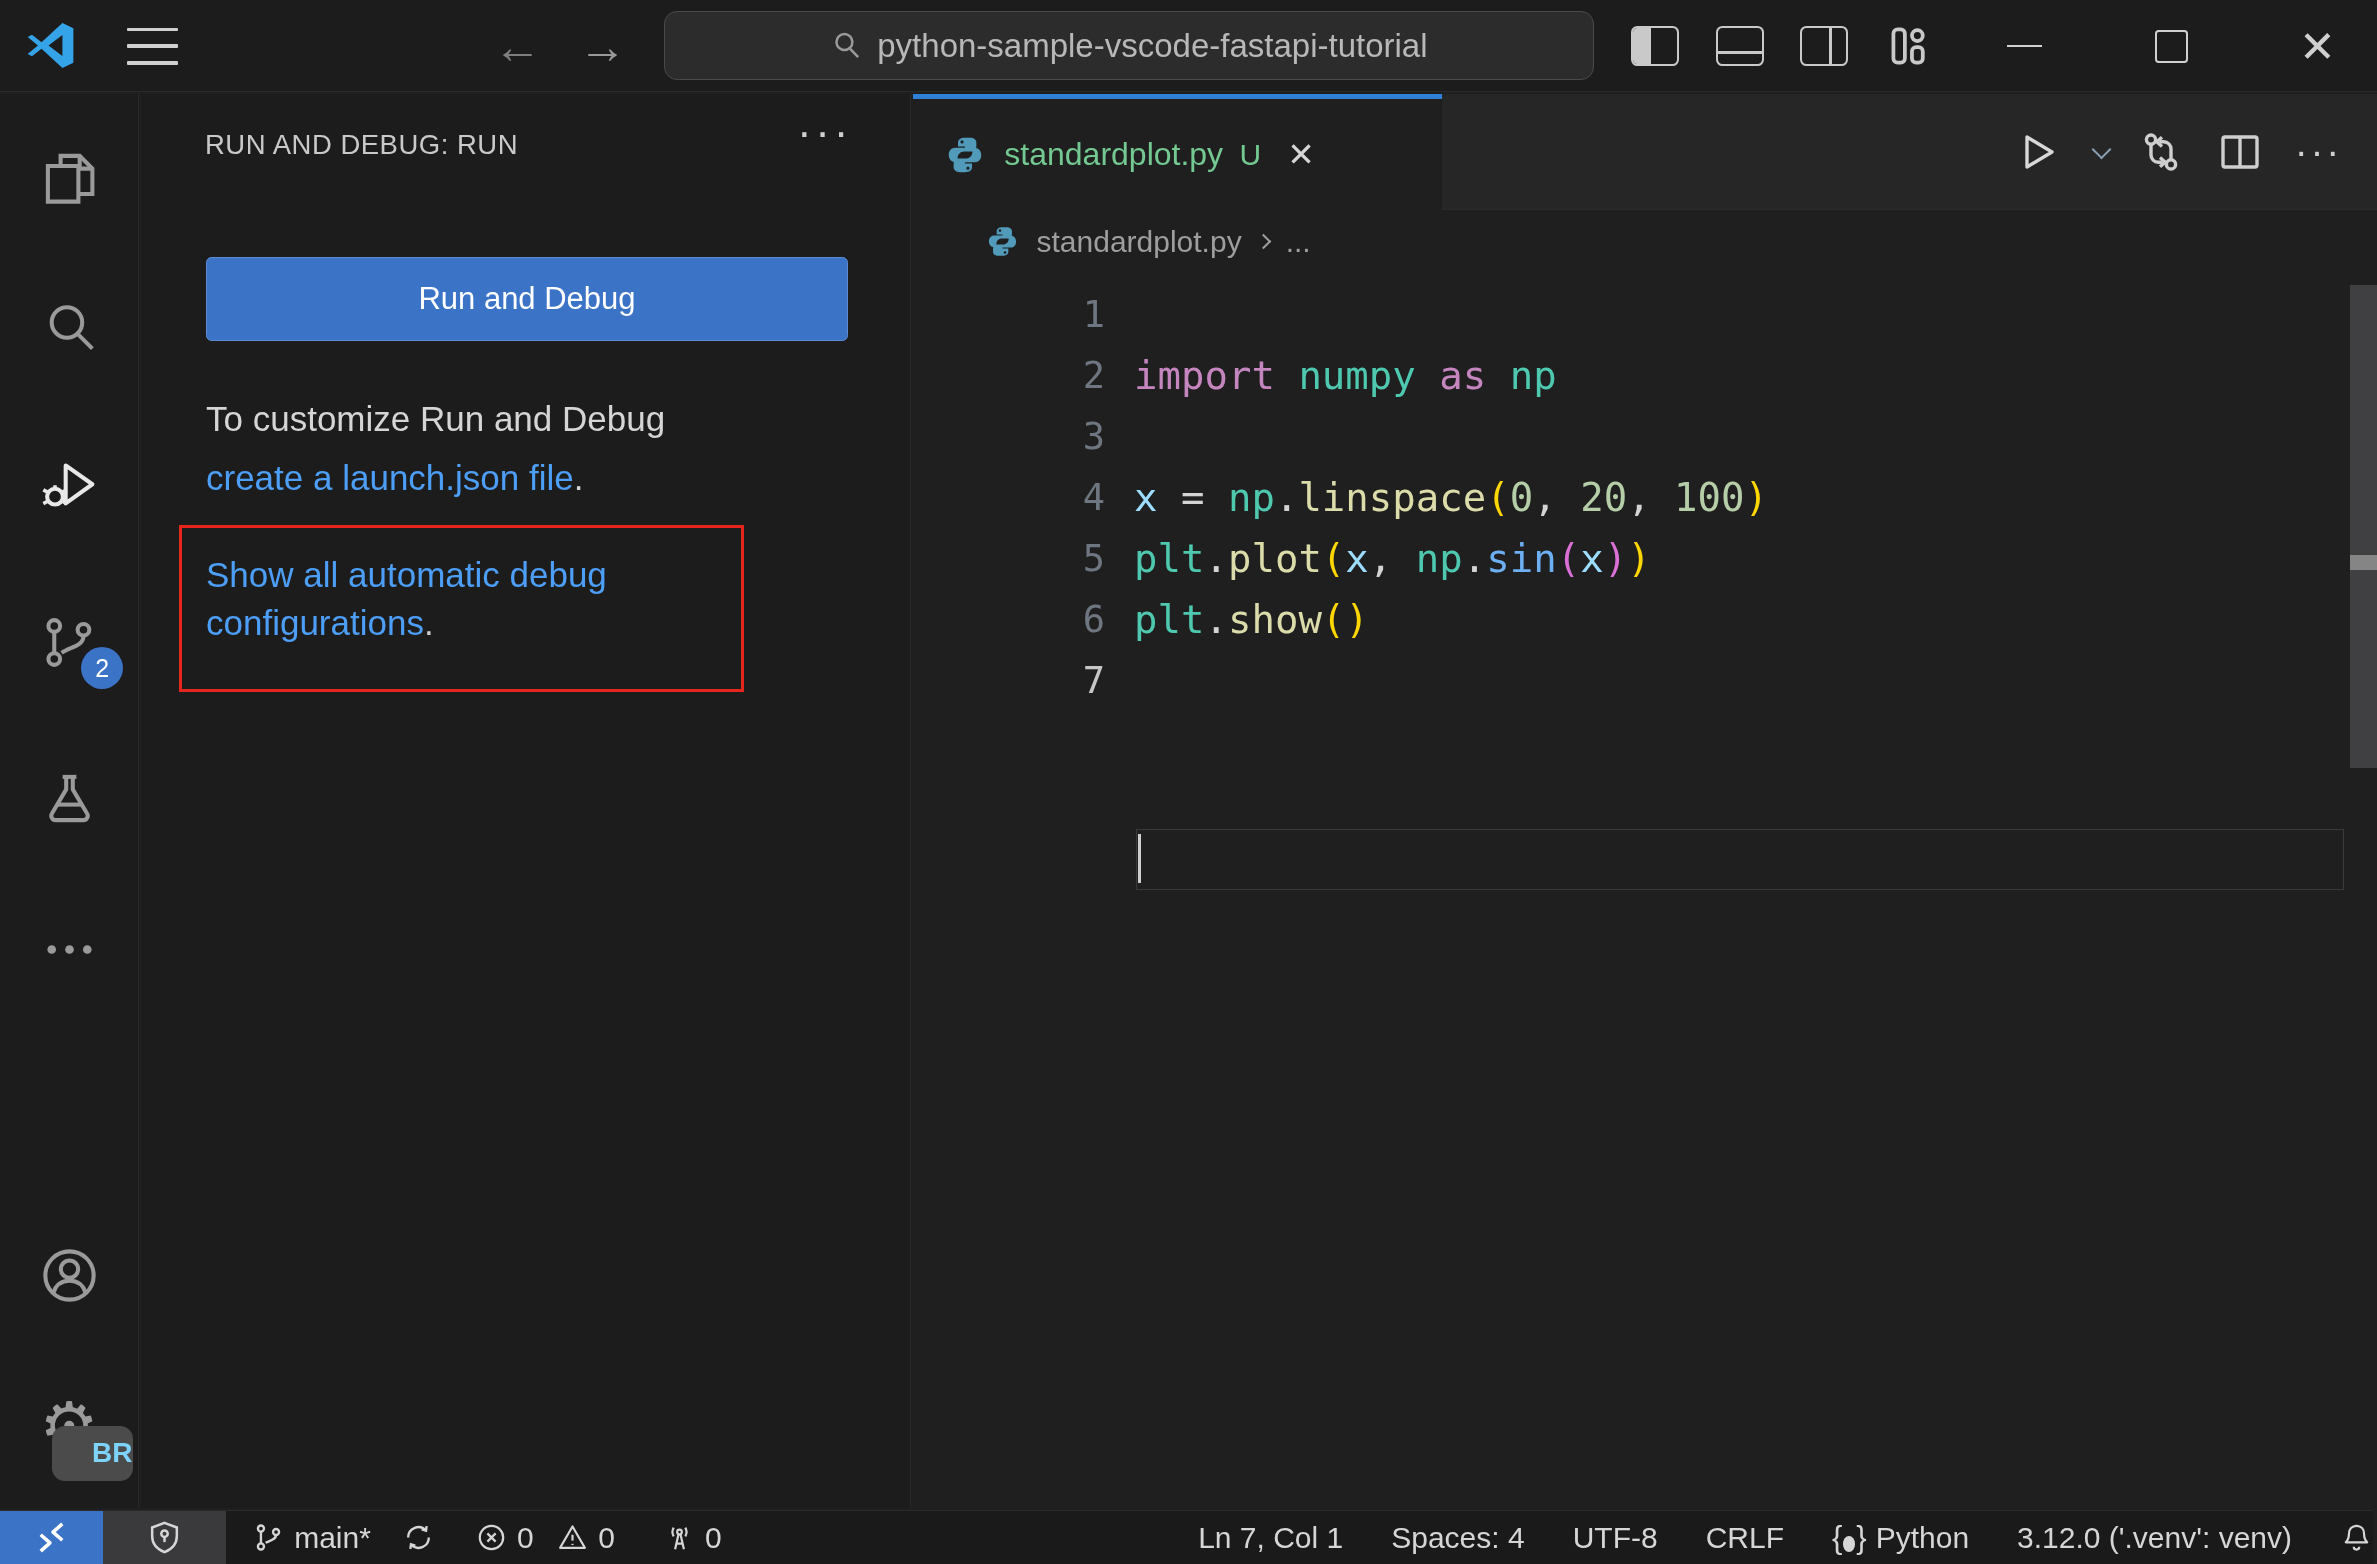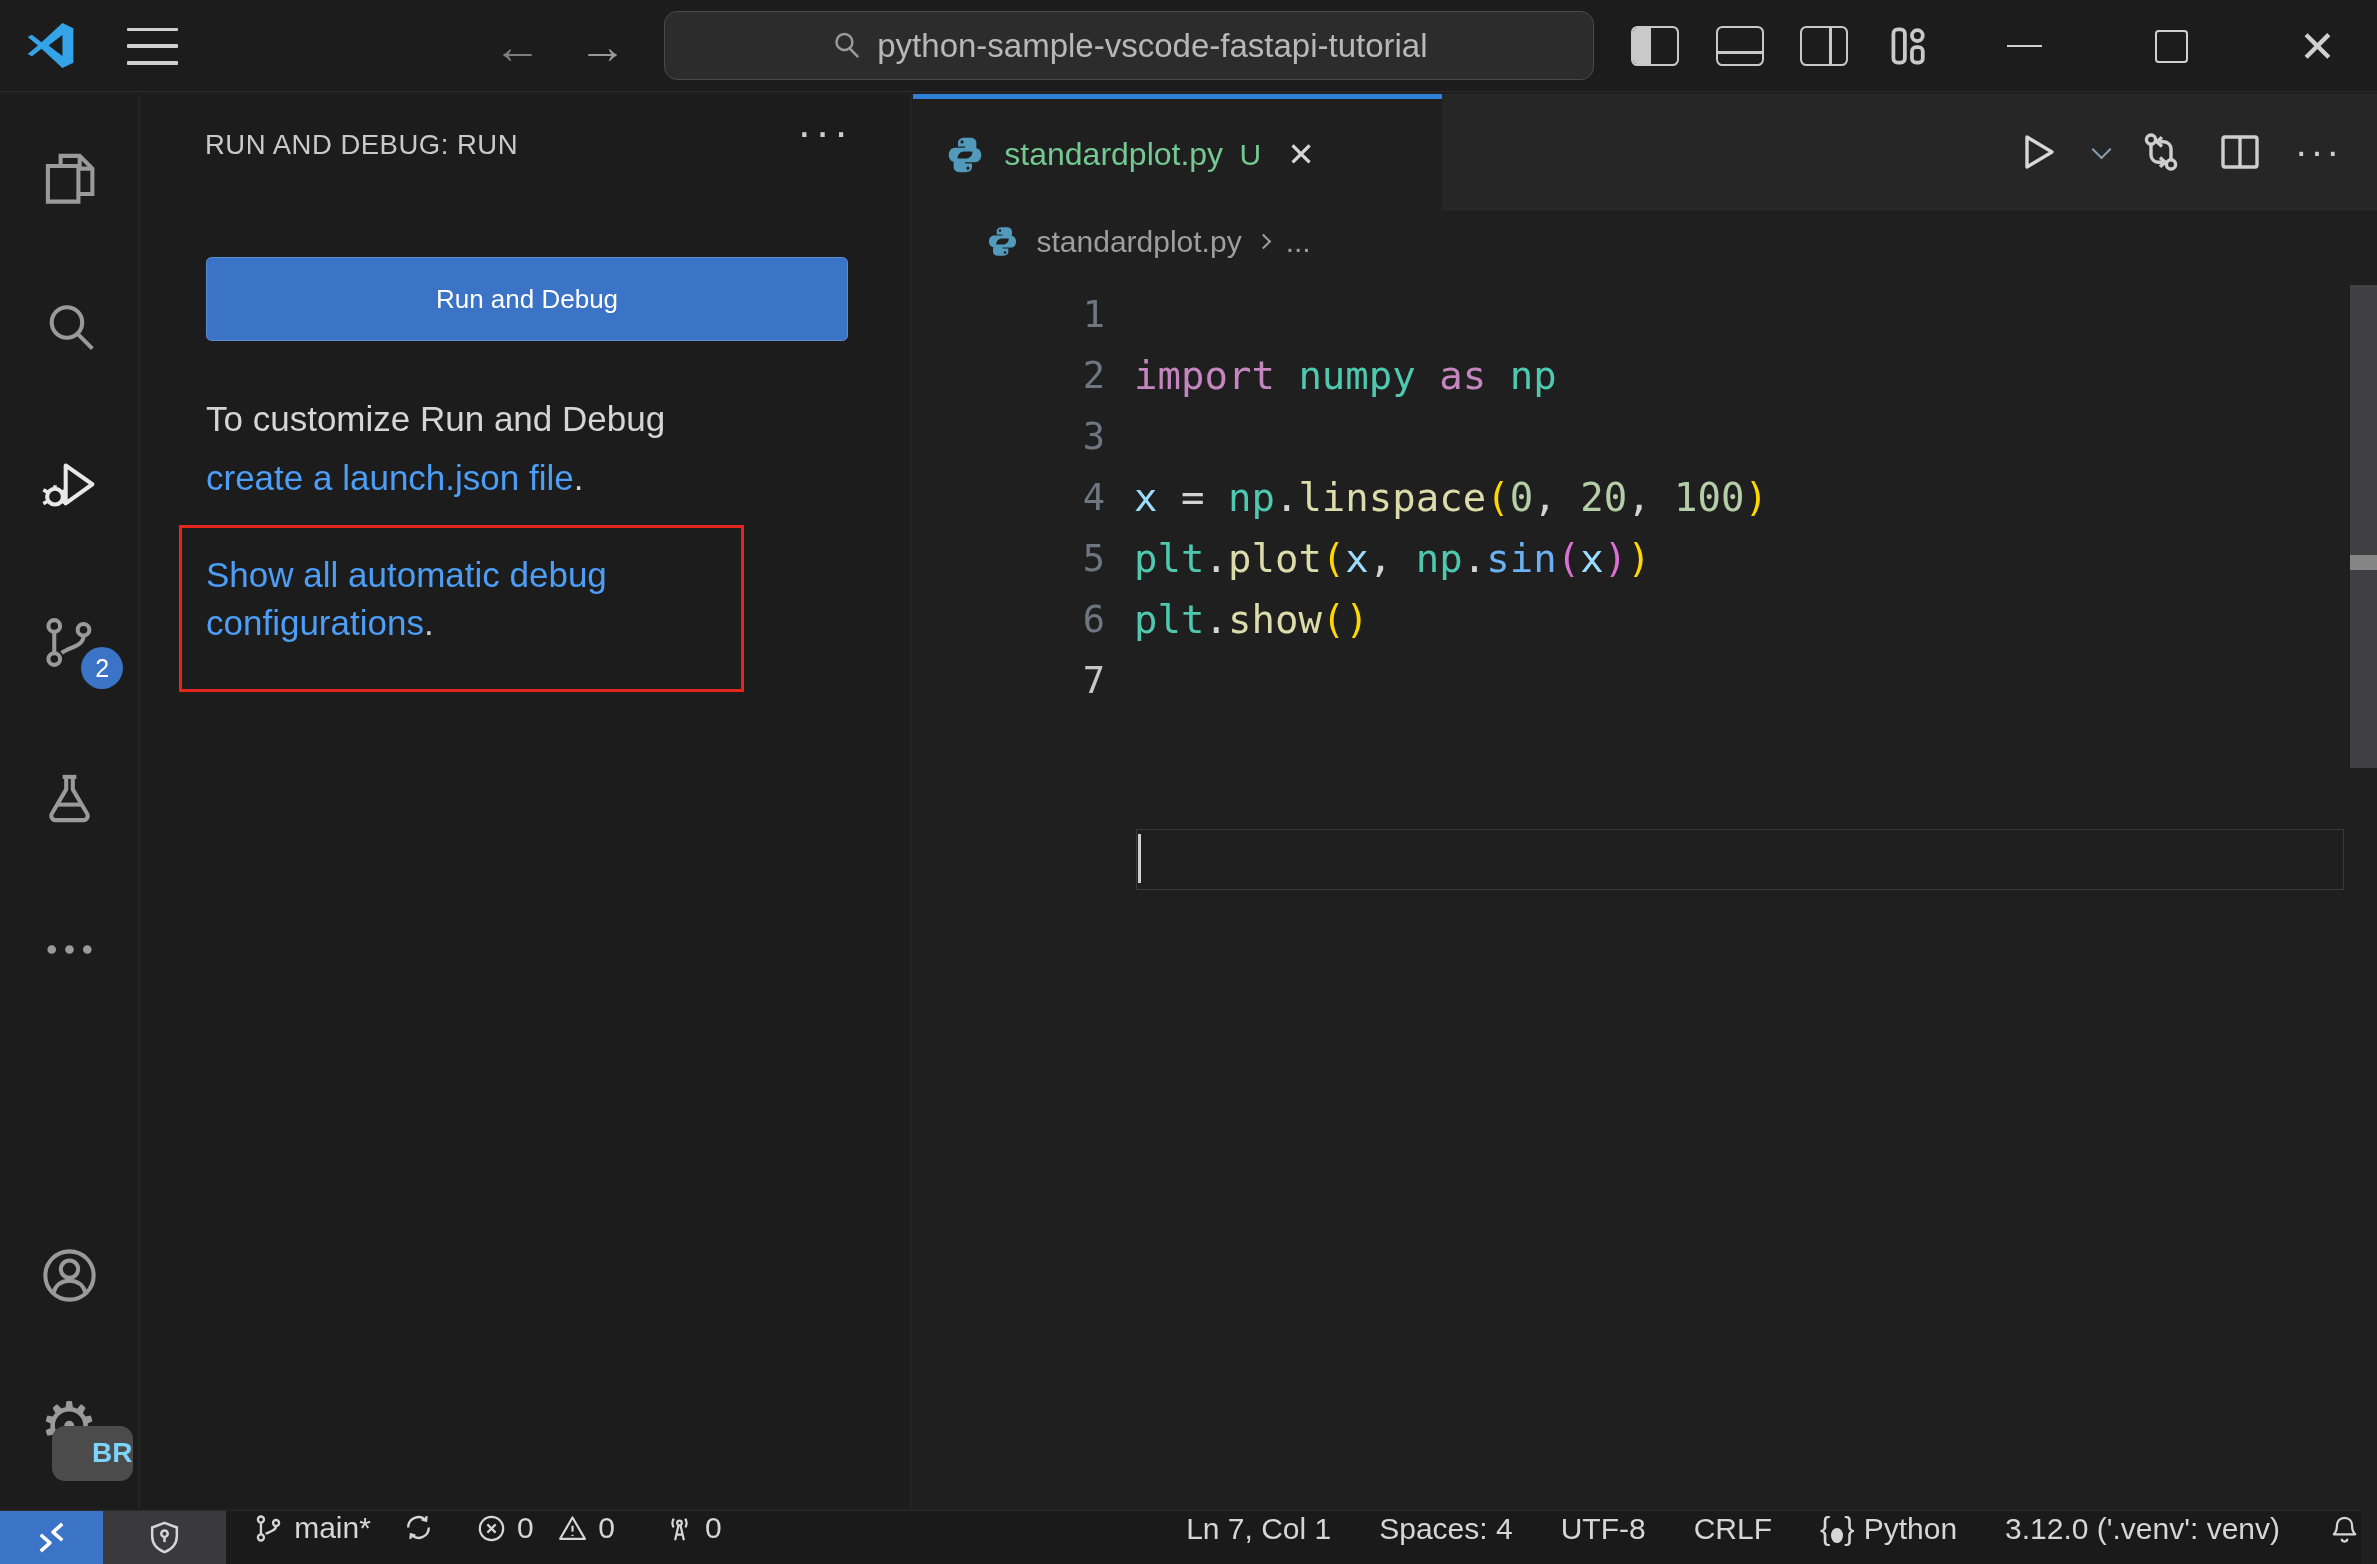--- a/index.html
+++ b/index.html
@@ -32,21 +32,21 @@
   .ab-item.active { color:#e8e8e8; }
   .ab-item svg { width:61px; height:61px; }
   .gear-glyph { font-family:"DejaVu Sans", sans-serif; font-size:66px; line-height:1; }
   .ab-badge { position:absolute; right:14.7px; bottom:3.7px; width:42px; height:42px; border-radius:50%; background:var(--accent-blue); color:#fff; font-size:25px; display:flex; align-items:center; justify-content:center; }
   .profile-badge { position:absolute; right:5.5px; bottom:-3.7px; min-width:79px; height:55px; border-radius:13px; background:#4b4b4b; color:#7dd3fc; font-size:28px; font-weight:bold; display:flex; align-items:center; justify-content:center;padding-left:40px; }
 
   
   .sidebar { position:absolute; left:141px; top:94px; width:770px; bottom:56px; background:#1c1c1c; border-right:1.8px solid #282828; }
   .sb-header { position:absolute; left:64px; top:35px; font-size:27.5px; letter-spacing:0.5px; color:#c9c9c9; }
   .sb-dots { position:absolute; left:656px; top:13px; font-size:44px; letter-spacing:3.7px; color:#cfcfcf; cursor:pointer; }
-  .run-debug-btn { position:absolute; left:65px; top:163px; width:642px; height:84px; background:var(--accent-blue); border:0.9px solid #5b8cd4; border-radius:5.5px; color:#fff; font-size:26px; display:flex; align-items:center; justify-content:center; cursor:pointer; }
+  .run-debug-btn { position:absolute; left:65px; top:163px; width:642px; height:84px; background:var(--accent-blue); border:0.9px solid #5b8cd4; border-radius:5.5px; color:#fff; font-size:31px; display:flex; align-items:center; justify-content:center; cursor:pointer; }
   .sb-paragraph { position:absolute; left:65px; top:295px; width:587px; font-size:35px; line-height:59px; color:#d5d5d5; }
   .link { color:var(--link-blue); cursor:pointer; }
   .annotation-box { position:absolute; left:38px; top:431px; width:565px; height:167px; border:3.7px solid var(--annotation-red); }
   .auto-debug { position:absolute; left:65px; top:457px; width:513px; font-size:35px; line-height:48px; }
 
   
   .editor { position:absolute; left:913px; top:94px; right:0; bottom:56px; background:#1f1f1f; }
   .tabs { position:absolute; left:0; right:0; top:0; height:116px; background:#262626; border-bottom:1.8px solid #2a2a2a; display:flex; }
   .tab { width:529px; height:116px; background:#1f1f1f; border-top:5.5px solid var(--tab-border-blue); display:flex; align-items:center; padding-left:31px; cursor:pointer; }
   .tab svg { width:42px; height:42px; }
@@ -67,21 +67,21 @@
   .lt { margin-left:29px; font-size:39px; white-space:pre; }
   .tok-kw{color:var(--tok-kw)} .tok-mod{color:var(--tok-mod)} .tok-fn{color:var(--tok-fn)}
   .tok-fnb{color:var(--tok-fnb)} .tok-var{color:var(--tok-var)} .tok-num{color:var(--tok-num)}
   .tok-op{color:var(--tok-op)} .tok-b1{color:var(--tok-b1)} .tok-b2{color:var(--tok-b2)}
   .current-line { position:absolute; left:223px; top:557px; width:1208px; height:61px; border:1.8px solid #3a3a3a; }
   .cursor-caret { position:absolute; left:225px; top:562px; width:2.8px; height:49px; background:#cfcfcf; }
   .vscrollbar { position:absolute; top:191px; right:0; width:27.5px; height:483px; background:#404042; }
   .scroll-marker { position:absolute; top:461px; right:0; width:27.5px; height:14.7px; background:#858585; }
 
   
-  .statusbar { position:absolute; left:0; right:16px; bottom:0; height:54px; background:#1a1a1a; border-top:1.8px solid #2a2a2a; display:flex; align-items:flex-start; font-size:30px; color:#d6d6d6; }
+  .statusbar { position:absolute; left:0; right:4px; bottom:0; height:54px; background:#1a1a1a; border-top:1.8px solid #2a2a2a; display:flex; align-items:center; font-size:30px; color:#d6d6d6; }
   .sb-item { display:flex; align-items:center; gap:9.2px; cursor:pointer; white-space:nowrap; }
   .sb-item svg { width:33px; height:33px; }
   .remote-ind { width:103px; height:100%; background:var(--accent-blue); display:flex; align-items:center; justify-content:center; cursor:pointer; }
   .trust-ind { width:123px; height:100%; background:#3a3a3c; display:flex; align-items:center; justify-content:center; cursor:pointer; }
   .sb-right { margin-left:auto; display:flex; align-items:center; gap:48px; }
   .brace-icon { display:inline-flex; align-items:center; font-size:31px; color:#d6d6d6; position:relative; }
   .brace-dot { width:12px; height:15.6px; border-radius:50%; background:#d6d6d6; margin:13px 0.9px 0 0.9px; }
 </style>
 </head>
 <body>

